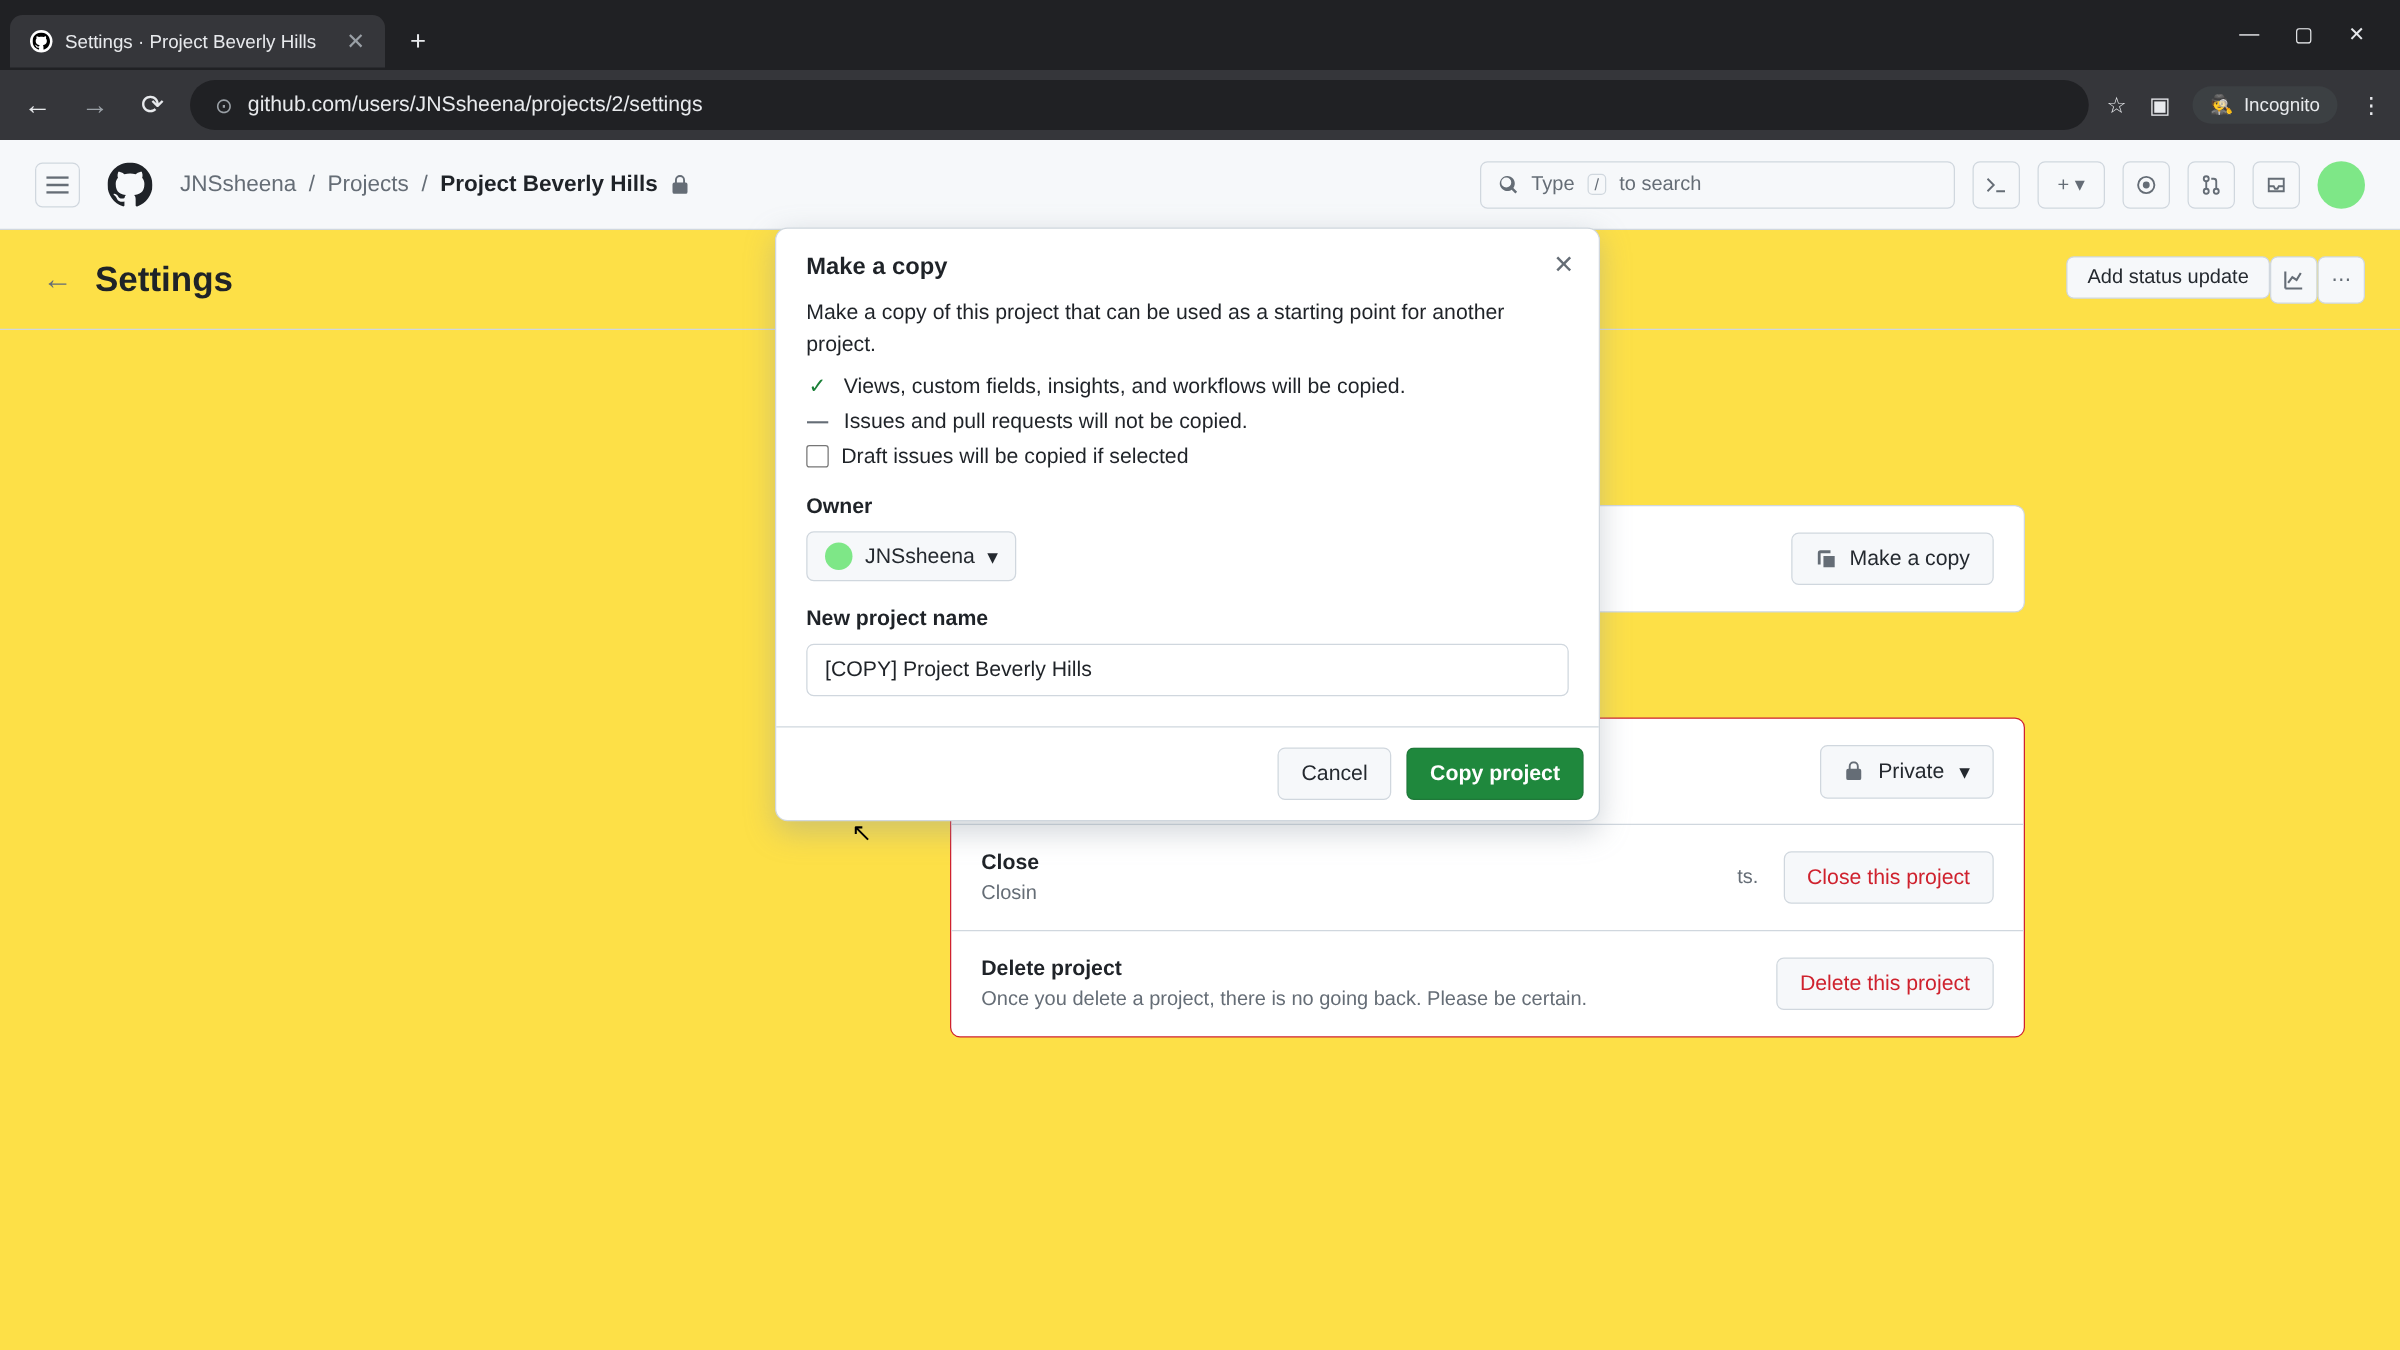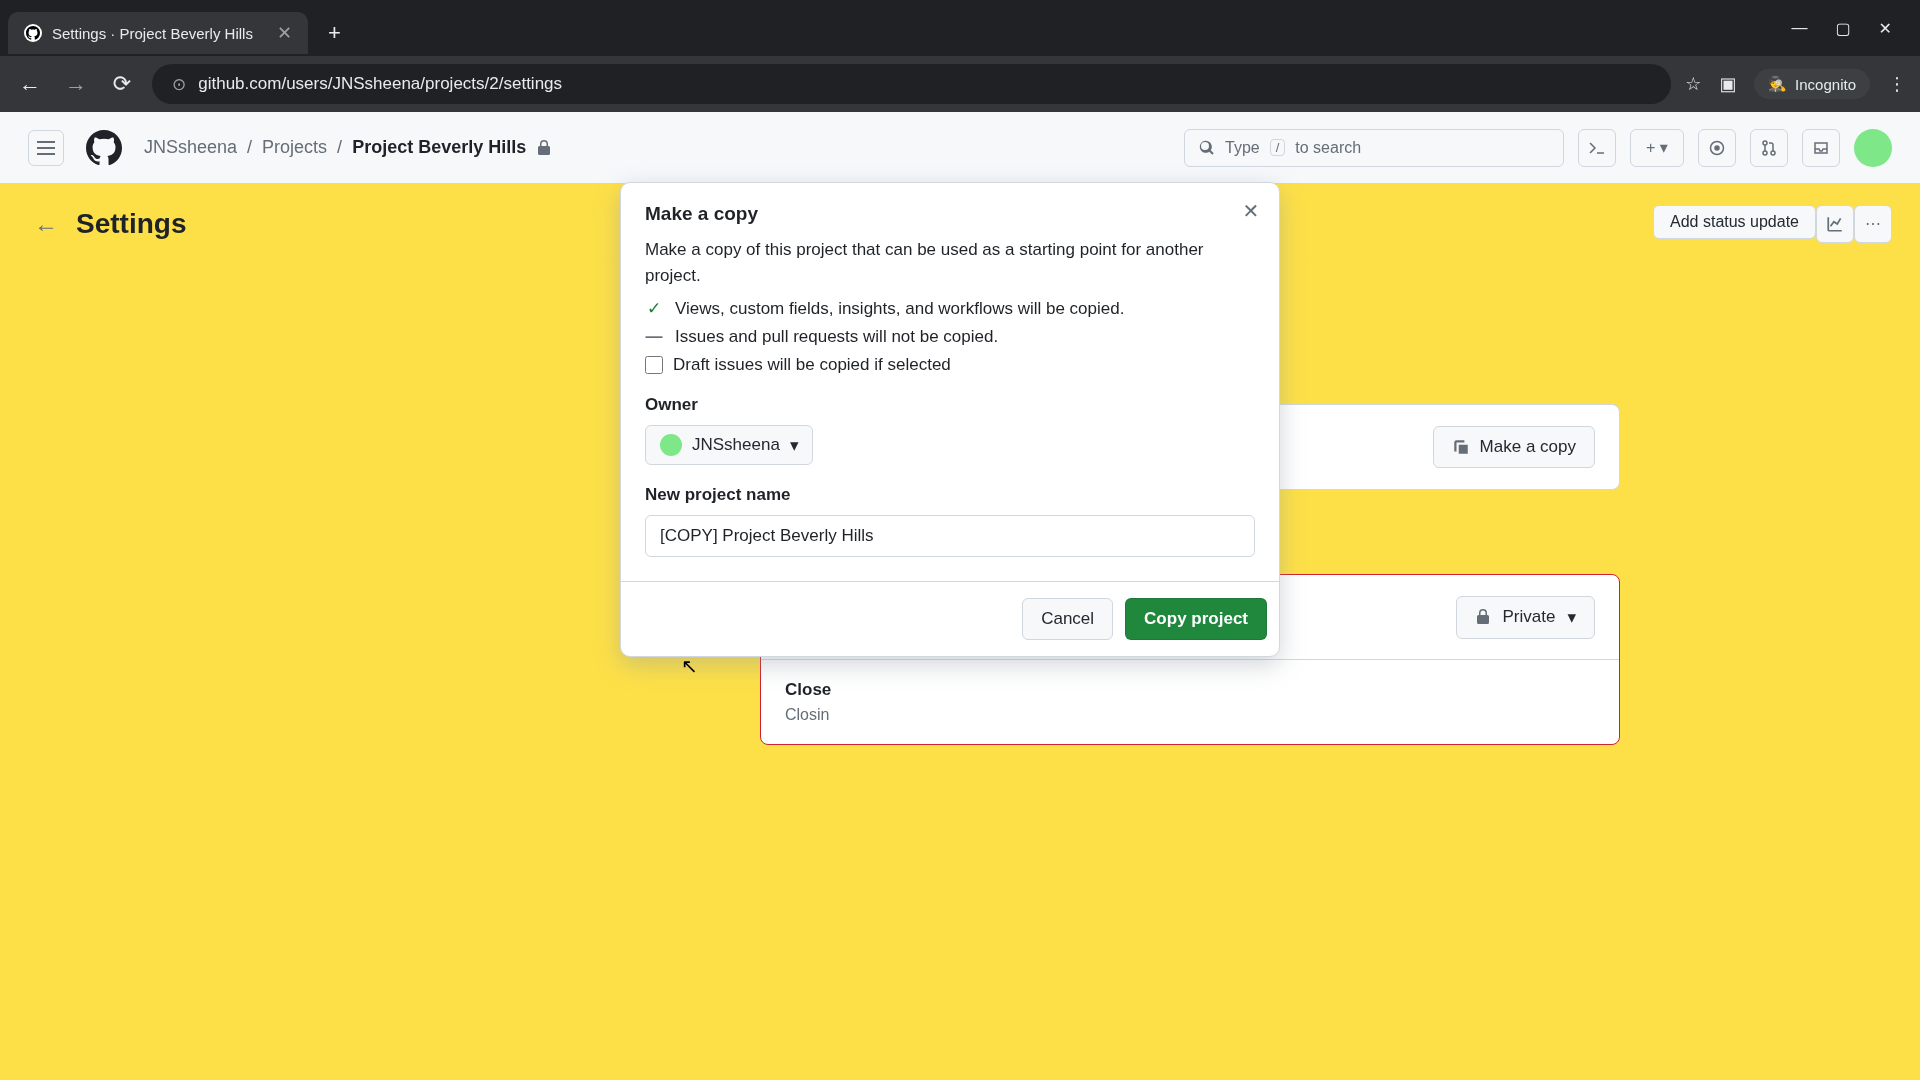--- a/index.html
+++ b/index.html
@@ -249,20 +249,31 @@
               </svg>
             <span>Private</span>
             <span>▾</span>
           </button>
         </div>
         <div class="card-row">
           <div>
             <div class="row-title">Close</div>
             <div class="row-desc"><span>Closin</span></div>
           </div>
+          <div style="display:flex;align-items:center;gap:20px;">
+            <span class="row-desc">ts.</span>
+            <button class="btn btn-danger">Close this project</button>
+          </div>
+        </div>
+        <div class="card-row">
+          <div>
+            <div class="row-title">Delete project</div>
+            <div class="row-desc">Once you delete a project, there is no going back. Please be certain.</div>
+          </div>
+          <button class="btn btn-danger">Delete this project</button>
         </div>
       </div>
     </div>
   </div>
 
   <div class="modal-overlay">
     <div class="modal">
       <div class="modal-close">✕</div>
       <div class="modal-body">
         <div class="modal-title">Make a copy</div>

